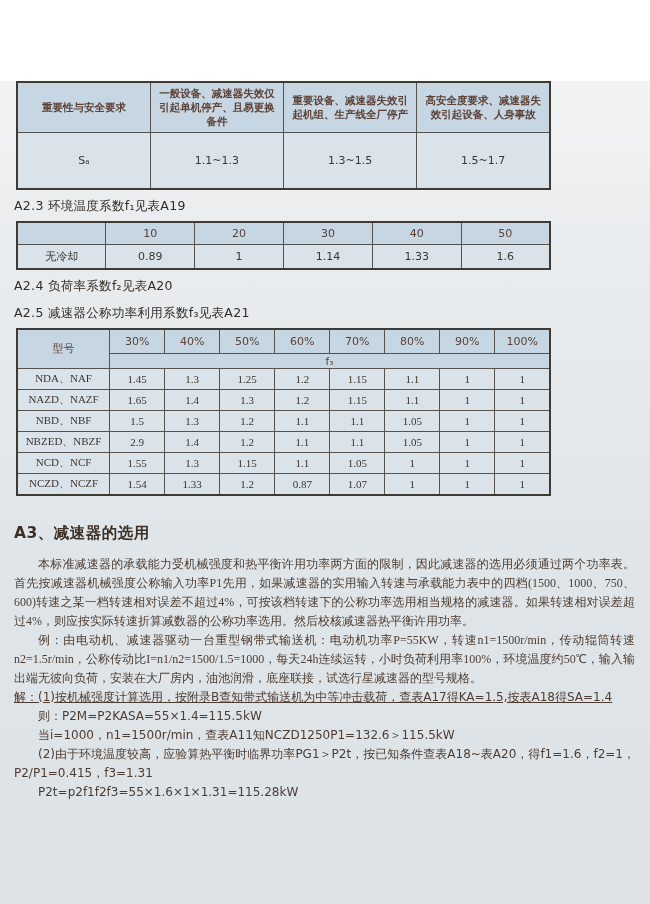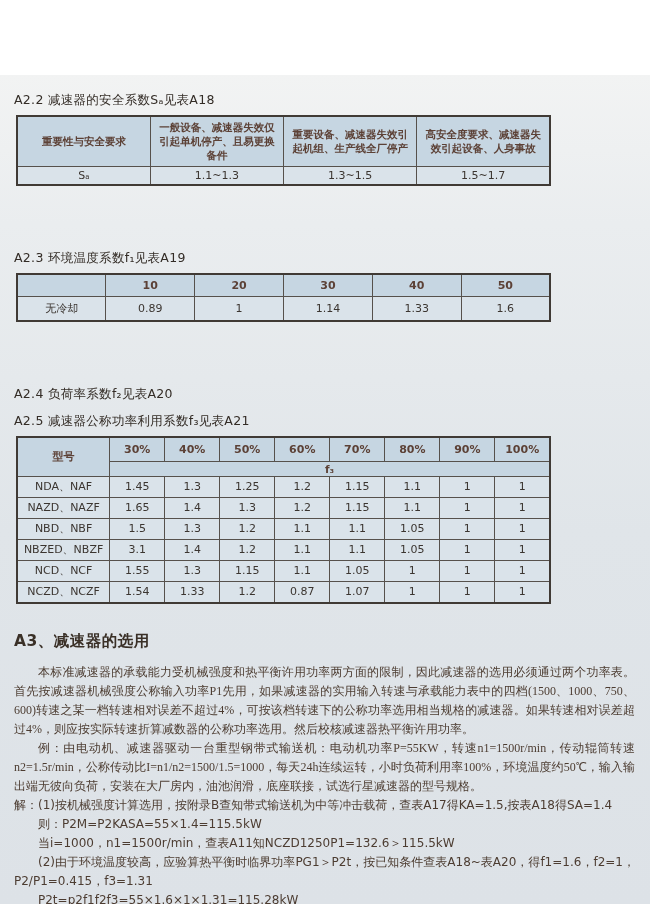--- a/index.html
+++ b/index.html
@@ -10,63 +10,62 @@
   }
   .top-margin{height:75px;background:#ffffff;}
   .content{
     width:650px;height:829px;box-sizing:border-box;
     background:linear-gradient(180deg,#f2f3f3 0%,#eaedef 18%,#e0e5e9 55%,#dde2e7 100%);
   }
   .sec-h{
     margin:0 0 0 14px;font-size:12.5px;color:#332c26;letter-spacing:.3px;
   }
   .mt17{padding-top:17px;}
-  .mt12{padding-top:16px;margin-top:48px;}
+  .mt12{padding-top:8px;}
   .mt18{padding-top:10px;}
   table.tbl{
     border-collapse:collapse;table-layout:fixed;
     margin:6px 0 0 16px;width:535px;
     border:2px solid #403a35;
     background:#dae3ea;
   }
   .tbl th,.tbl td{
     border:1px solid #56514c;text-align:center;vertical-align:middle;
     font-size:11px;padding:4px 4px;
   }
-  .tbl th{background:#c6d6e2;color:#5c4136;font-weight:bold;}
+  .tbl th{background:#c6d6e2;color:#5c4136;font-weight:normal;}
   .tbl td{background:#dae3ea;color:#3b3530;}
   .tbl-a18 th{font-weight:bold;font-size:10.5px;line-height:1.35;padding:3px 8px;}
-  .tbl-a18 td{padding:2px 4px;}
+  .tbl-a18 td{padding:21px 4px;}
   .tbl-a21 th.pct{padding:5px 2px;}
   .tbl-a21 th.f3-row{padding:1px 12px;font-size:10.5px;}
-  .tbl-a21 td{padding:2.5px 2px;}
+  .tbl-a21 td{padding:2.5px 2px;font-family:Liberation Serif, serif;}
   .tbl-a21 .model-col{width:15.6%;margin-left:9px;}
   .notes{
     margin:13px 0 0 14px;font-size:12px;line-height:19px;color:#6d4533;
   }
   .note-l2{margin-left:24px;}
   .a3-h{
     margin:27px 0 0 14px;font-size:15.5px;font-weight:bold;color:#3a3027;letter-spacing:.5px;
   }
   .paras{
     margin:11px 15px 0 14px;font-size:12px;line-height:19px;color:#4c3c31;
     text-align:justify;
   }
   .paras p{margin:0;text-indent:2em;font-family:Liberation Serif, serif;}
   .sline{text-indent:2em;}
-  .sline-first{text-indent:0;}
+  .sline-first{text-indent:0;text-decoration:underline;}
 </style>
 </head>
 <body>
 
 <div class="top-margin"></div>
 
 <div class="content">
 
-  <div class="sec-h mt17">A2.2  减速器的安全系数Sₐ见表A18</div>
   <table class="tbl tbl-a18">
     <thead>
       <tr>
         <th>重要性与安全要求</th>
         <th>一般设备、减速器失效仅引起单机停产、且易更换备件</th>
         <th>重要设备、减速器失效引起机组、生产线全厂停产</th>
         <th>高安全度要求、减速器失效引起设备、人身事故</th>
       </tr>
     </thead>
     <tbody>
@@ -152,21 +151,21 @@
           <td>1.3</td>
           <td>1.2</td>
           <td>1.1</td>
           <td>1.1</td>
           <td>1.05</td>
           <td>1</td>
           <td>1</td>
         </tr>
         <tr>
           <td>NBZED、NBZF</td>
-          <td>3.1</td>
+          <td>2.9</td>
           <td>1.4</td>
           <td>1.2</td>
           <td>1.1</td>
           <td>1.1</td>
           <td>1.05</td>
           <td>1</td>
           <td>1</td>
         </tr>
         <tr>
           <td>NCD、NCF</td>

